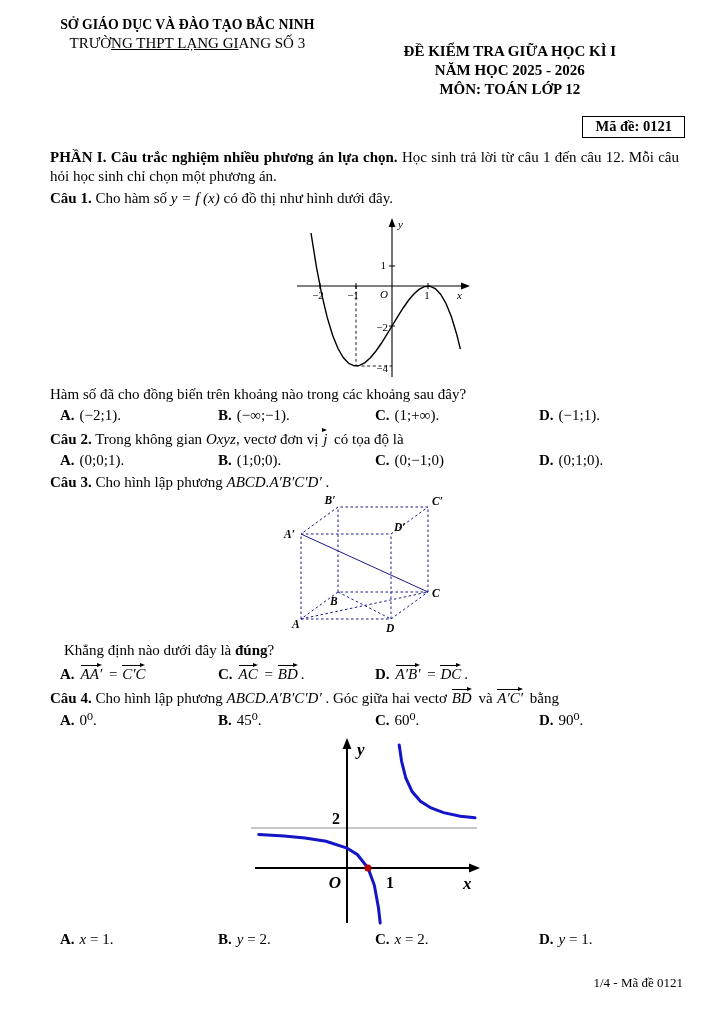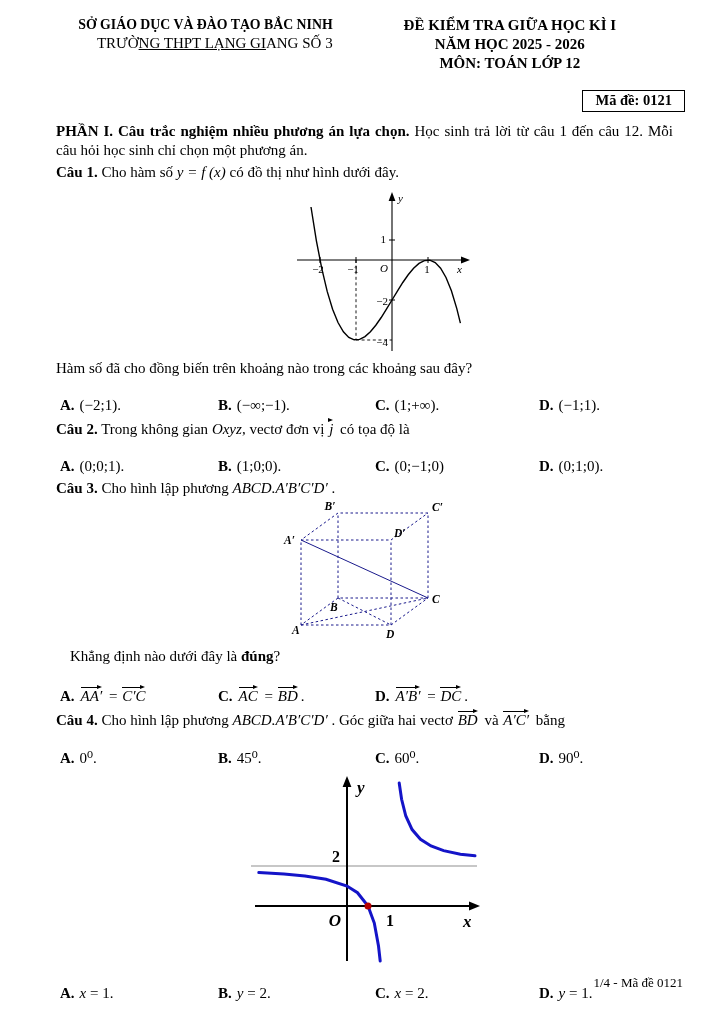--- a/index.html
+++ b/index.html
@@ -5,37 +5,37 @@
   * { box-sizing: border-box; }
   html,body { margin:0; padding:0; background:#fff; }
   body {
     width:725px;
     font-family:"Liberation Serif","DejaVu Serif",serif;
     font-size:15px; color:#000;
   }
   .page { width:725px; height:1024px; padding:16px 38px 0 42px; position:relative; overflow:hidden; background:#fff; }
 
   .header { display:flex; justify-content:space-between; line-height:1.28; }
-  .header-left  { width:292px; text-align:right; }
-  .header-right { width:356px; text-align:center; }
+  .header-left  { width:292px; text-align:center; }
+  .header-right { width:356px; text-align:center;margin-top:26px; }
   .dept   { font-weight:bold; font-size:13.8px; }
   .school { font-size:15px; }
   .u { text-decoration:underline; }
   .pages-note { font-style:italic; margin-top:14px; font-size:14.5px; }
   .ht { font-weight:bold; font-size:15px; }
   .duration { font-style:italic; font-size:14.2px; }
 
   .code-row { display:flex; justify-content:flex-end; margin:16px 2px 10px 0;align-items:flex-end; }
   .code-box { border:1.4px solid #000; padding:1px 12px 2px; font-weight:bold; font-size:14.5px; }
 
-  p { margin:2px 14px; text-align:justify; line-height:1.32; }
+  p { margin:2px 8px; text-align:justify; line-height:1.32; }
   .qlabel { font-weight:bold; }
   .indent { padding-left:14px; }
 
-  .options { display:grid; grid-template-columns:158px 157px 164px auto; padding-left:18px; margin:18px 0 4px; }
+  .options { display:grid; grid-template-columns:158px 157px 164px auto; padding-left:18px; margin:2px 0 4px; }
   .opt b { font-weight:bold; margin-right:5px; }
 
   .fig { text-align:center; margin:2px auto; }
 
   
   .vec { position:relative; display:inline-block; font-style:italic; padding:4px 3px 0 1px; line-height:1; }
   .vec::before { content:""; position:absolute; top:2px; left:1px; right:6px; border-top:1.2px solid #000; }
   .vec::after  { content:""; position:absolute; top:-0.1px; right:1px; width:0; height:0;
                  border:2.6px solid transparent; border-left:5px solid #000; }
 

